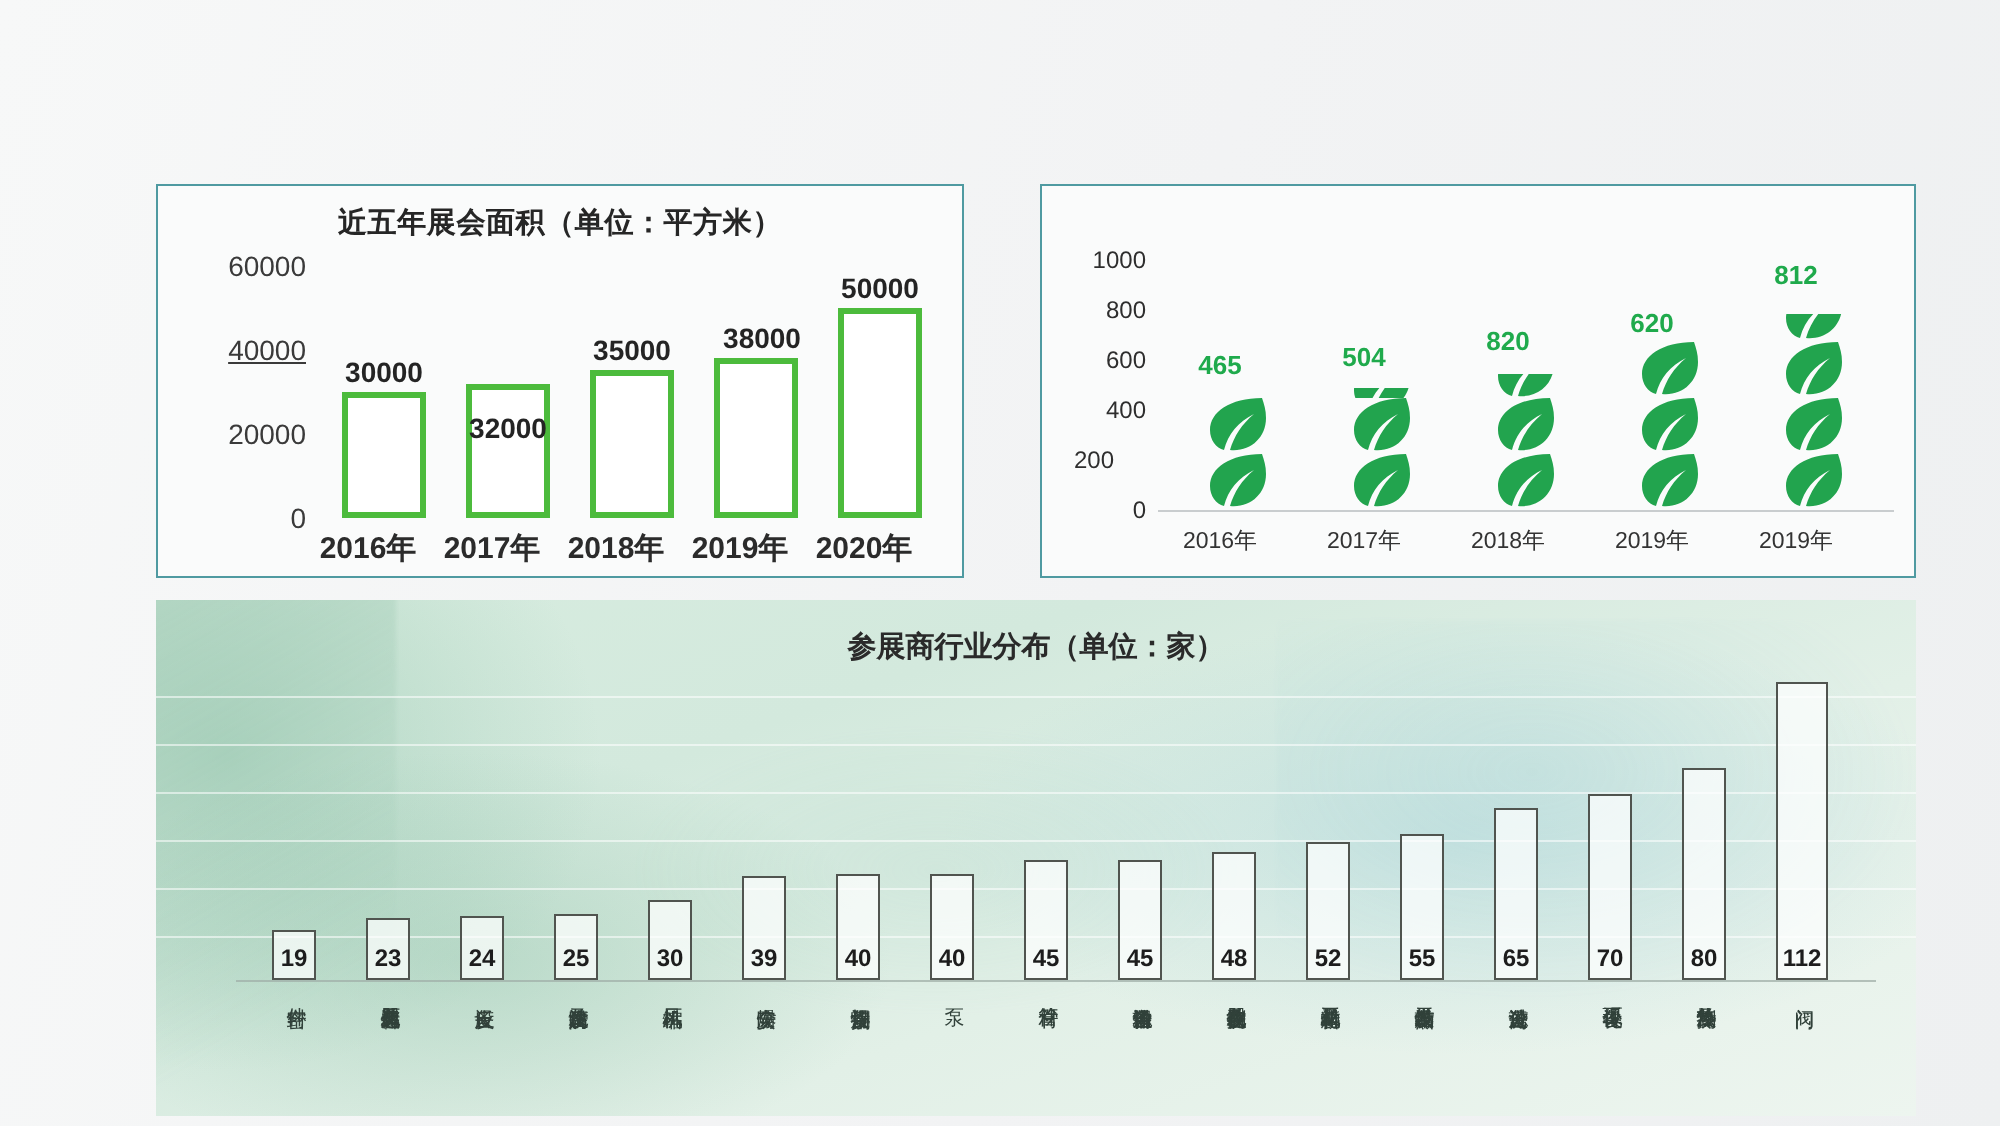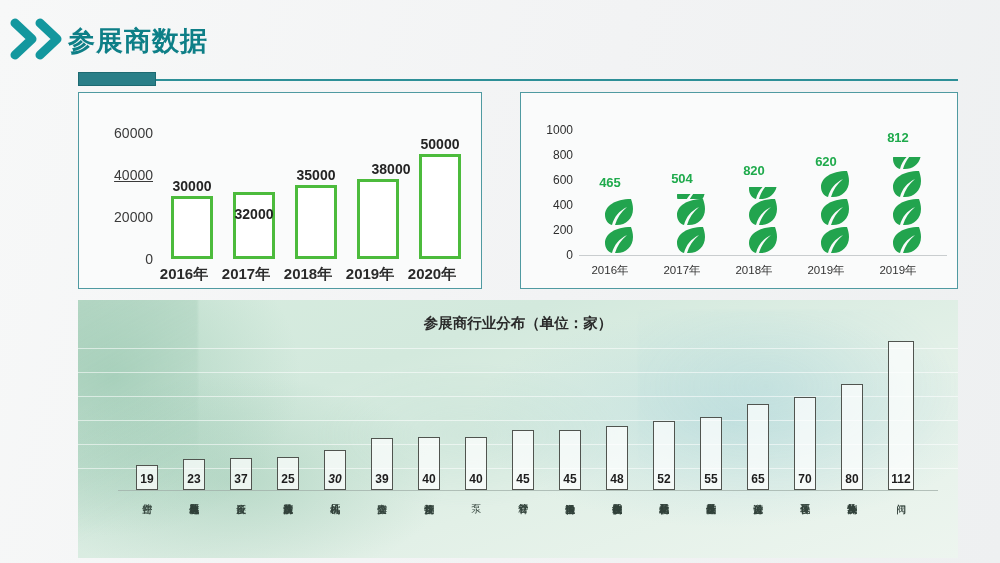--- a/index.html
+++ b/index.html
@@ -128,71 +128,61 @@
     position:absolute;
     display:flex; flex-direction:row-reverse; justify-content:center;
     height:76px; width:46px;
   }
 </style>
 </head>
 <body>
 
 <div id="slide">
 
-  <div class="hdr">
-    <div class="chevrons">
-      <svg width="60" height="44" viewBox="0 0 60 44">
-        <path d="M5 6 L22 22 L5 38" fill="none" stroke="#13979e" stroke-width="9" stroke-linecap="round" stroke-linejoin="round"></path>
-        <path d="M30 6 L47 22 L30 38" fill="none" stroke="#13979e" stroke-width="9" stroke-linecap="round" stroke-linejoin="round"></path>
-      </svg>
-    </div>
-    <div class="title">参展商数据</div>
-    <div class="rule-line"></div>
-    <div class="rule-block"></div>
-  </div>
 
   <div class="card" id="card-area">
+    <div class="card-title">近五年展会面积（单位：平方米）</div>
 
     <div class="yaxis">
       <div class="ytick" style="top:40px;  left:0; width:74px;">60000</div>
       <div class="ytick" style="top:82px;  left:0; width:74px;text-decoration:underline;">40000</div>
       <div class="ytick" style="top:124px; left:0; width:74px;">20000</div>
       <div class="ytick" style="top:166px; left:0; width:74px;">0</div>
     </div>
 
     <div class="plot" style="left:84px; top:40px; width:312px; height:126px;">
 
       <div class="gbar" style="left:8px;   width:42px; height:63px;"></div>
       <div class="gbar" style="left:70px;  width:42px; height:67px;"></div>
       <div class="gbar" style="left:132px; width:42px; height:74px;"></div>
       <div class="gbar" style="left:194px; width:42px; height:80px;"></div>
       <div class="gbar" style="left:256px; width:42px; height:105px;"></div>
 
       <div class="gbar-lbl" style="left:-5px;  top:45px;  width:68px;">30000</div>
       <div class="gbar-lbl" style="left:57px;  top:41px;  width:68px;margin-top:32px;">32000</div>
       <div class="gbar-lbl" style="left:119px; top:34px;  width:68px;">35000</div>
-      <div class="gbar-lbl" style="left:194px; top:28px;  width:68px;text-align:center;">38000</div>
+      <div class="gbar-lbl" style="left:184px; top:28px;  width:68px;text-align:center;">38000</div>
       <div class="gbar-lbl" style="left:243px; top:3px;   width:68px;">50000</div>
     </div>
 
     <div class="xtick" style="left:66px;  top:172px; width:78px;">2016年</div>
     <div class="xtick" style="left:128px; top:172px; width:78px;">2017年</div>
     <div class="xtick" style="left:190px; top:172px; width:78px;">2018年</div>
     <div class="xtick" style="left:252px; top:172px; width:78px;">2019年</div>
     <div class="xtick" style="left:314px; top:172px; width:78px;">2020年</div>
   </div>
 
   <div class="card" id="card-count">
 
     <div class="yaxis">
       <div class="ytick" style="top:37px;  left:0; width:52px;">1000</div>
       <div class="ytick" style="top:62px;  left:0; width:52px;">800</div>
       <div class="ytick" style="top:87px;  left:0; width:52px;">600</div>
       <div class="ytick" style="top:112px; left:0; width:52px;">400</div>
-      <div class="ytick" style="top:137px; left:0; width:52px;">200</div>
+      <div class="ytick" style="top:137px; left:0; width:52px;text-align:center;">200</div>
       <div class="ytick" style="top:162px; left:0; width:52px;">0</div>
     </div>
 
     <div class="baseline" style="left:58px; top:162px; width:368px;"></div>
 
     <div class="plot" style="left:58px; top:37px; width:368px; height:125px;">
 
       <div class="leafcol" style="left:22px; height:125px;">
         <div class="leaf" style="bottom:0px;">
           <svg width="34" height="30" viewBox="0 0 34 30">
@@ -329,23 +319,23 @@
     <div class="obar" style="left:528px; top:126px; width:22px; height:64px;"></div>
     <div class="obar" style="left:575px; top:121px; width:22px; height:69px;"></div>
     <div class="obar" style="left:622px; top:117px; width:22px; height:73px;"></div>
     <div class="obar" style="left:669px; top:104px; width:22px; height:86px;"></div>
     <div class="obar" style="left:716px; top:97px;  width:22px; height:93px;"></div>
     <div class="obar" style="left:763px; top:84px;  width:22px; height:106px;"></div>
     <div class="obar" style="left:810px; top:41px;  width:26px; height:149px;"></div>
 
     <div class="obar-val" style="left:50px;  top:172px; width:38px;">19</div>
     <div class="obar-val" style="left:97px;  top:172px; width:38px;">23</div>
-    <div class="obar-val" style="left:144px; top:172px; width:38px;">37</div>
+    <div class="obar-val" style="left:144px; top:172px; width:38px;">24</div>
     <div class="obar-val" style="left:191px; top:172px; width:38px;">25</div>
-    <div class="obar-val" style="left:238px; top:172px; width:38px;font-style:italic;">30</div>
+    <div class="obar-val" style="left:238px; top:172px; width:38px;">30</div>
     <div class="obar-val" style="left:285px; top:172px; width:38px;">39</div>
     <div class="obar-val" style="left:332px; top:172px; width:38px;">40</div>
     <div class="obar-val" style="left:379px; top:172px; width:38px;">40</div>
     <div class="obar-val" style="left:426px; top:172px; width:38px;">45</div>
     <div class="obar-val" style="left:473px; top:172px; width:38px;">45</div>
     <div class="obar-val" style="left:520px; top:172px; width:38px;">48</div>
     <div class="obar-val" style="left:567px; top:172px; width:38px;">52</div>
     <div class="obar-val" style="left:614px; top:172px; width:38px;">55</div>
     <div class="obar-val" style="left:661px; top:172px; width:38px;">65</div>
     <div class="obar-val" style="left:708px; top:172px; width:38px;">70</div>

